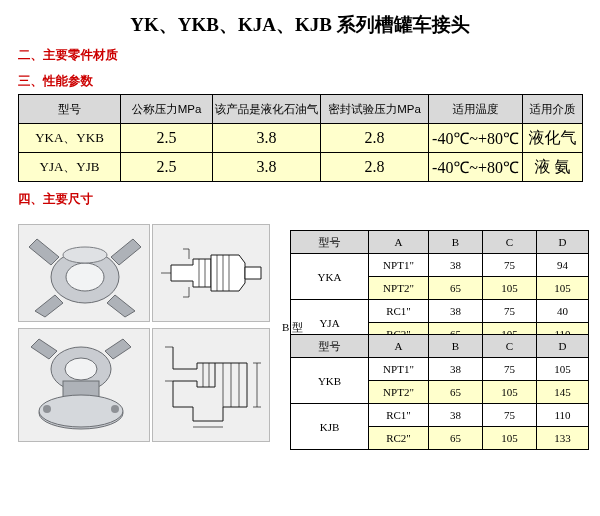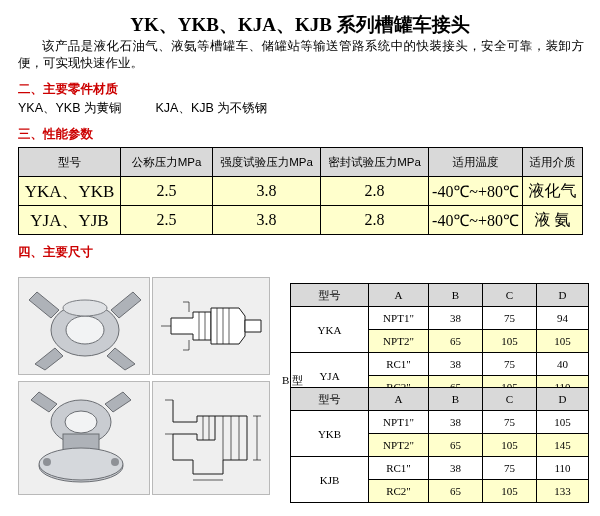--- a/index.html
+++ b/index.html
@@ -56,21 +56,21 @@
     font-size:16px;
     height:26px;
     font-family:"Liberation Serif", serif;
   }
   .perf tr.head td{
     background:#d9d9d9;
     font-family:"Liberation Sans", sans-serif;
     font-size:11.5px;
   }
   .perf tr.row td{background:#ffffcc;}
-  .perf td.c0{font-size:17px;}
+  .perf td.c0{font-size:13px;}
 
   
   .dims{
     position:relative;
     margin-top:8px;
   }
   .img-block{
     position:absolute;
     border:1px solid #b9b9b9;
     background:#eeeeee;
@@ -115,44 +115,40 @@
   .lnf{stroke:#1a1a1a;stroke-width:1;fill:#ffffff;}
   .lnt{stroke:#1a1a1a;stroke-width:0.7;fill:none;}
 </style>
 </head>
 <body>
 
 <div class="page">
 
   <div class="title">YK、YKB、KJA、KJB 系列槽罐车接头</div>
 
-  <div class="para indent">该产品是液化石油气、液氨等槽罐车、储罐站等输送管路系统中的快装接头，安全可靠，装卸方便，可实现快速作业。</div>
 
   <div class="sec-head">二、主要零件材质</div>
-  <div class="matline">
-    <span>YKA、YKB 为黄铜</span><span class="gap"></span><span>KJA、KJB 为不锈钢</span>
-  </div>
 
   <div class="sec-head">三、性能参数</div>
 
   <div class="perf-wrap">
     <table class="perf">
       <colgroup>
         <col style="width:102px">
           <col style="width:92px">
           <col style="width:108px">
         <col style="width:108px">
           <col style="width:94px">
           <col style="width:60px">
       </colgroup>
       <tbody>
           <tr class="head">
         <td>型号</td>
         <td>公称压力MPa</td>
-        <td>强度试验压力MPa</td>
+        <td>该产品是液化石油气</td>
         <td>密封试验压力MPa</td>
         <td>适用温度</td>
         <td>适用介质</td>
       </tr>
       <tr class="row">
         <td class="c0">YKA、YKB</td>
         <td>2.5</td>
         <td>3.8</td>
         <td>2.8</td>
         <td>-40℃~+80℃</td>

